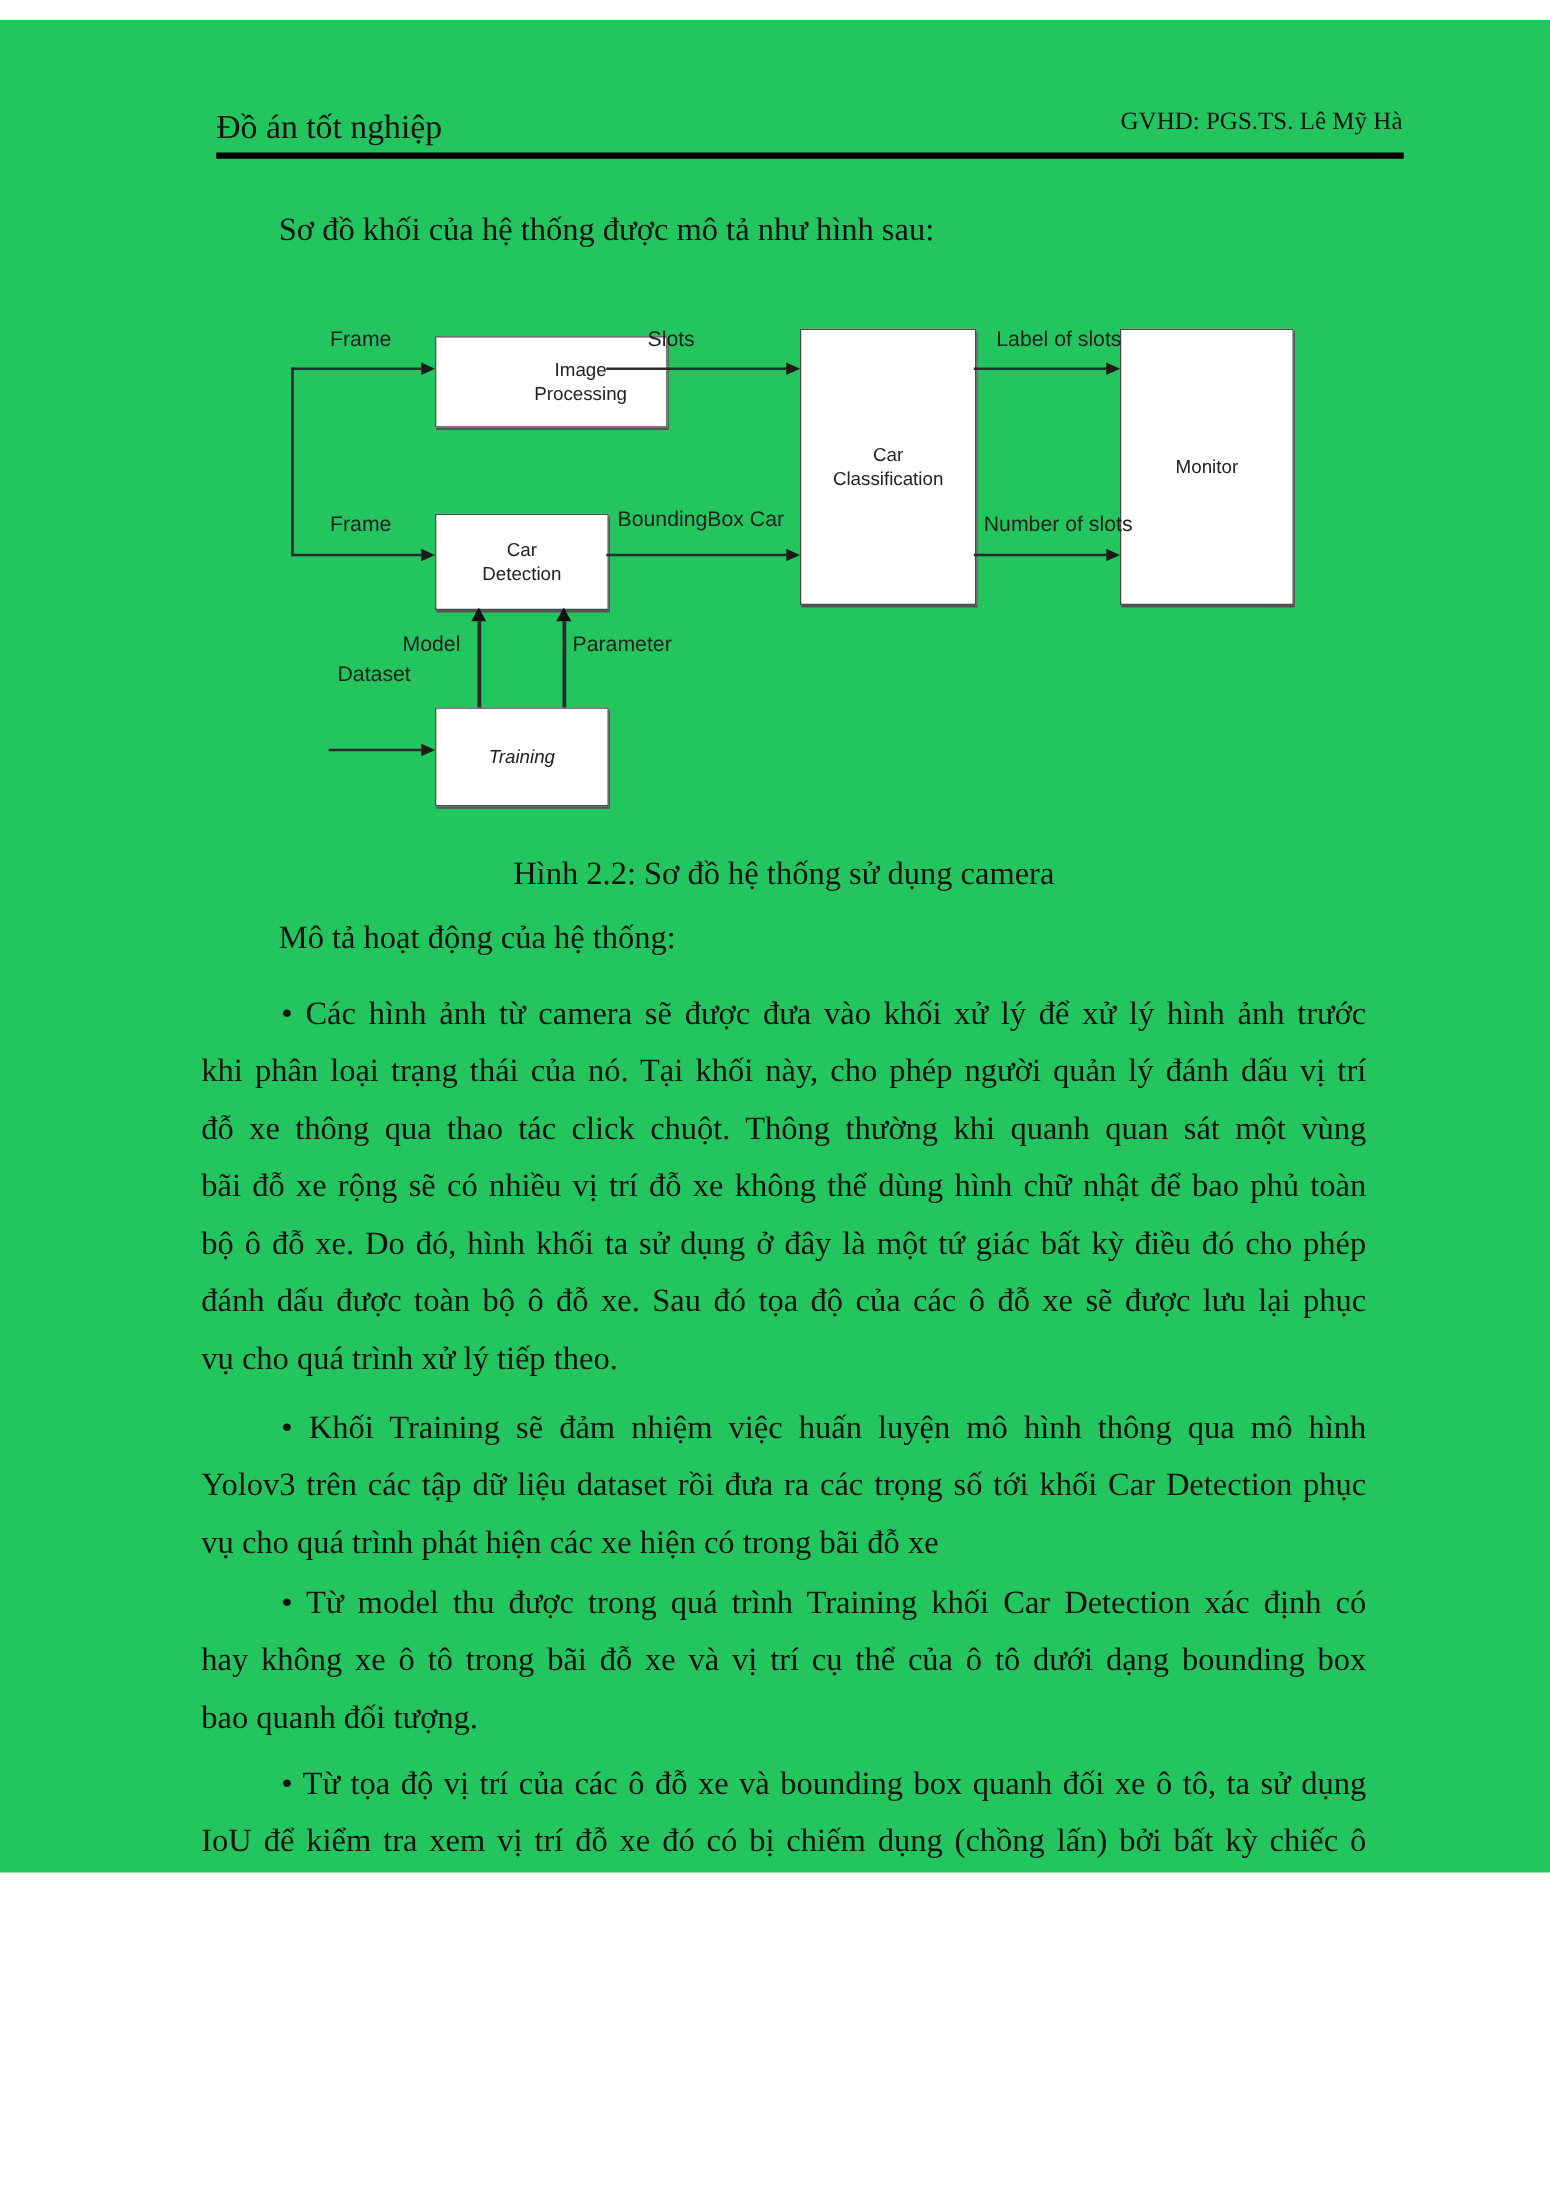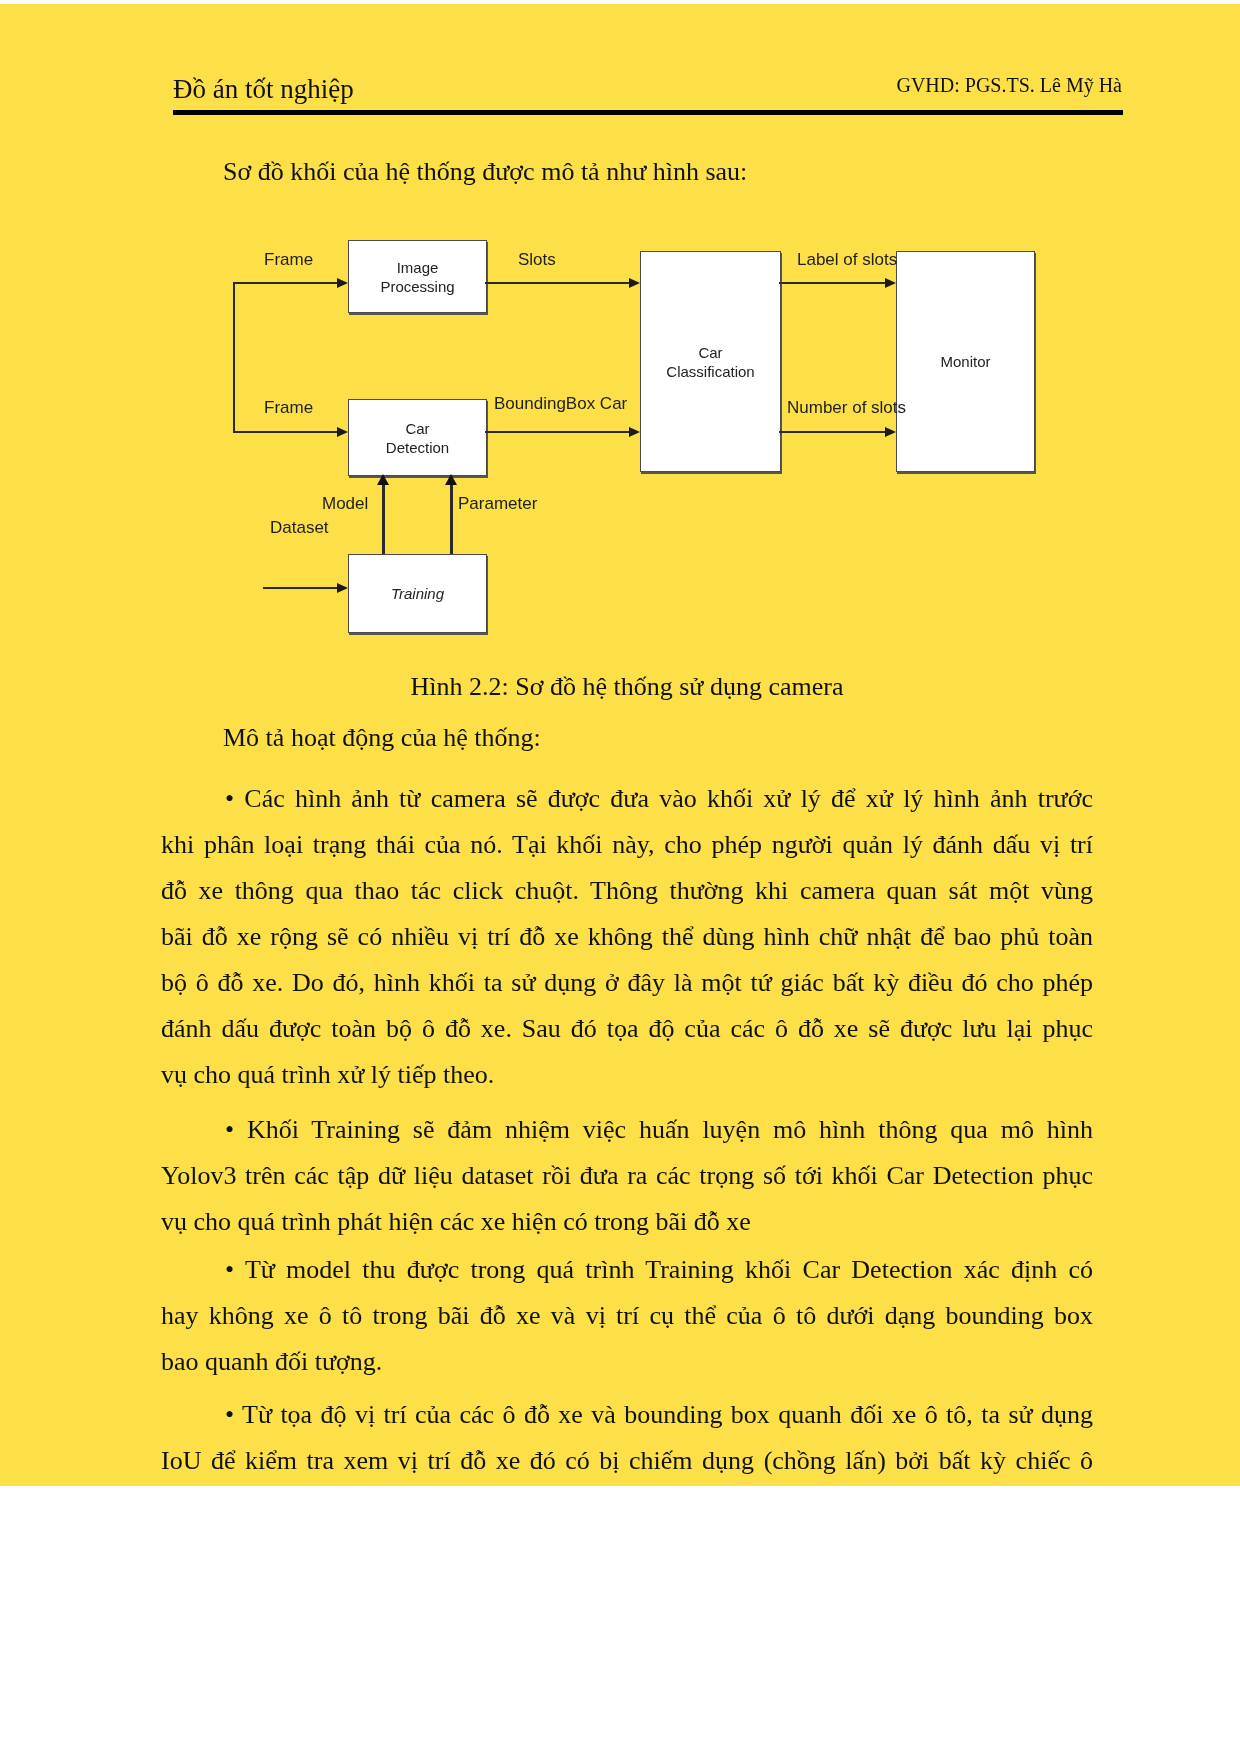--- a/index.html
+++ b/index.html
@@ -1,18 +1,18 @@
 <!DOCTYPE html>
 <html lang="vi"><head>
 <meta charset="utf-8">
 <style>
   html,body { margin:0; padding:0; background:#ffffff; }
   .page {
-    position:relative; width:1240px; height:1482px; margin:4px auto;
-    background:#fde047; overflow:hidden;
+    position:relative; width:1240px; height:1482px; margin:16px auto;
+    background:#22c55e; overflow:hidden;
     font-family:"Liberation Serif","DejaVu Serif",serif;
     color:#111;
   }
   
   .hdr-left  { position:absolute; left:173px; top:70px;  font-size:27px; white-space:nowrap; }
   .hdr-right { position:absolute; right:118px; top:70px; font-size:20px; white-space:nowrap; }
   .hdr-rule  { position:absolute; left:173px; top:106px; width:950px; height:5px; background:#000; }
 
   
   .tpar { position:absolute; left:161px; width:932px; font-size:26px; line-height:46px; }
@@ -30,21 +30,21 @@
   .pagenum { position:absolute; left:1062px; top:1614px; width:40px; text-align:center; font-size:26px; }
 
   
   .blk {
     position:absolute; background:#fff;
     border:1px solid #4a4a4a; box-shadow:1px 2px 0 #555;
     display:flex; align-items:center; justify-content:center; text-align:center;
     font-family:"Liberation Sans","DejaVu Sans",sans-serif;
     font-size:15px; line-height:19px; color:#222; white-space:pre-line;
   }
-  #blk-ip  { left:348px; top:236px; width:137px; height:71px; }
+  #blk-ip  { left:348px; top:253px; width:137px; height:71px;padding-left:47px; }
   #blk-cd  { left:348px; top:395px; width:137px; height:75px; }
   #blk-cc  { left:640px; top:247px; width:139px; height:219px; }
   #blk-mon { left:896px; top:247px; width:137px; height:219px; }
   #blk-tr  { left:348px; top:550px; width:137px; height:77px;font-style:italic; }
 
   .hline, .vline { position:absolute; background:#2a2a2a; }
   #ln-feed   { left:233px; top:278px; width:2px;  height:151px; }
   #ln-f-ip   { left:233px; top:278px; width:104px; height:2px; }
   #ln-f-cd   { left:233px; top:427px; width:104px; height:2px; }
   #ln-ip-cc  { left:485px; top:278px; width:144px; height:2px; }
@@ -135,21 +135,21 @@
     <div class="dlab" id="lab-param">Parameter</div>
     <div class="dlab" id="lab-dataset">Dataset</div>
   </div>
 
   <div class="tpar" id="caption">Hình 2.2: Sơ đồ hệ thống sử dụng camera</div>
   <div class="tpar indent" id="subheading">Mô tả hoạt động của hệ thống:</div>
 
   <div class="tpar para" id="b1">
       <div class="tline first">• Các hình ảnh từ camera sẽ được đưa vào khối xử lý để xử lý hình ảnh trước</div>
       <div class="tline">khi phân loại trạng thái của nó. Tại khối này, cho phép người quản lý đánh dấu vị trí</div>
-      <div class="tline">đỗ xe thông qua thao tác click chuột. Thông thường khi camera quan sát một vùng</div>
+      <div class="tline">đỗ xe thông qua thao tác click chuột. Thông thường khi quanh quan sát một vùng</div>
       <div class="tline">bãi đỗ xe rộng sẽ có nhiều vị trí đỗ xe không thể dùng hình chữ nhật để bao phủ toàn</div>
       <div class="tline">bộ ô đỗ xe. Do đó, hình khối ta sử dụng ở đây là một tứ giác bất kỳ điều đó cho phép</div>
       <div class="tline">đánh dấu được toàn bộ ô đỗ xe. Sau đó tọa độ của các ô đỗ xe sẽ được lưu lại phục</div>
       <div class="tline last">vụ cho quá trình xử lý tiếp theo.</div>
     </div>
   <div class="tpar para" id="b2">
       <div class="tline first">• Khối Training sẽ đảm nhiệm việc huấn luyện mô hình thông qua mô hình</div>
       <div class="tline">Yolov3 trên các tập dữ liệu dataset rồi đưa ra các trọng số tới khối Car Detection phục</div>
       <div class="tline last">vụ cho quá trình phát hiện các xe hiện có trong bãi đỗ xe</div>
     </div>

